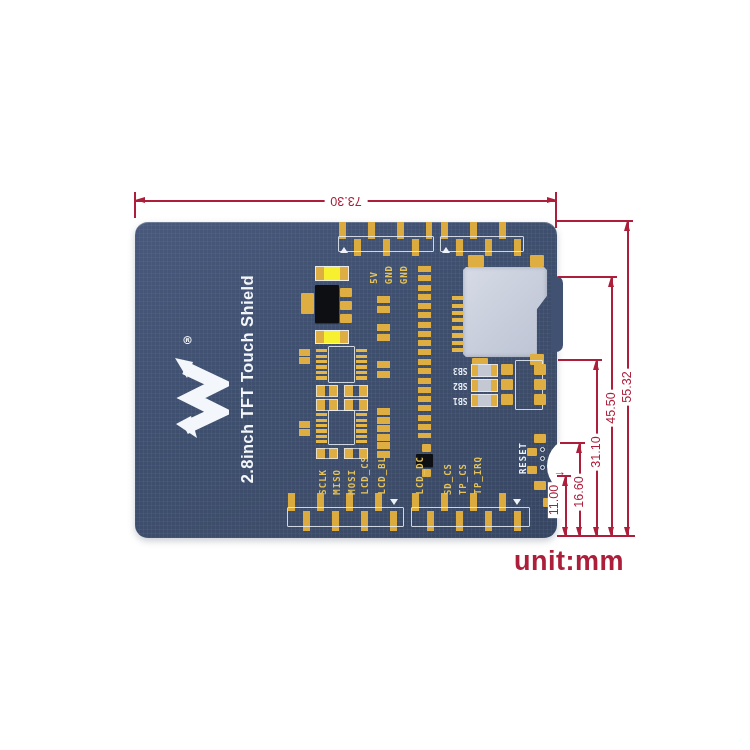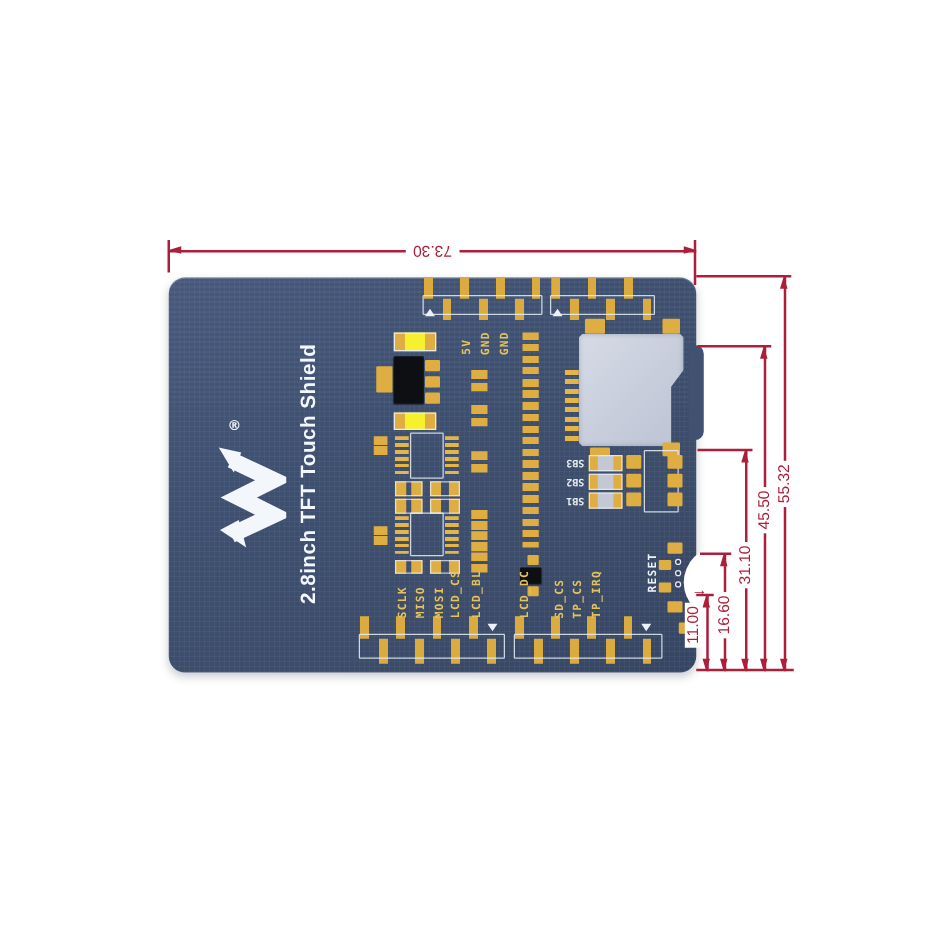--- a/index.html
+++ b/index.html
@@ -215,13 +215,14 @@
   <div class="ar ar-d" style="left:576px;top:527px;"></div>
   <span class="dimlab-v" style="left:580px;top:492px;">16.60</span>
 
   <div class="dline" style="left:557px;top:475px;width:14px;height:2px;"></div>
   <div class="dline" style="left:565px;top:476px;width:2px;height:61px;"></div>
   <div class="ar ar-u" style="left:562px;top:476px;"></div>
   <div class="ar ar-d" style="left:562px;top:527px;"></div>
   <span class="leader" style="left:553px;top:465px;">→</span>
   <span class="dimlab-v" style="left:555px;top:500px;">11.00</span>
 
+  <span class="unit" style="left:514px;top:546px;">unit:mm</span>
 </div>
 
 </body></html>

